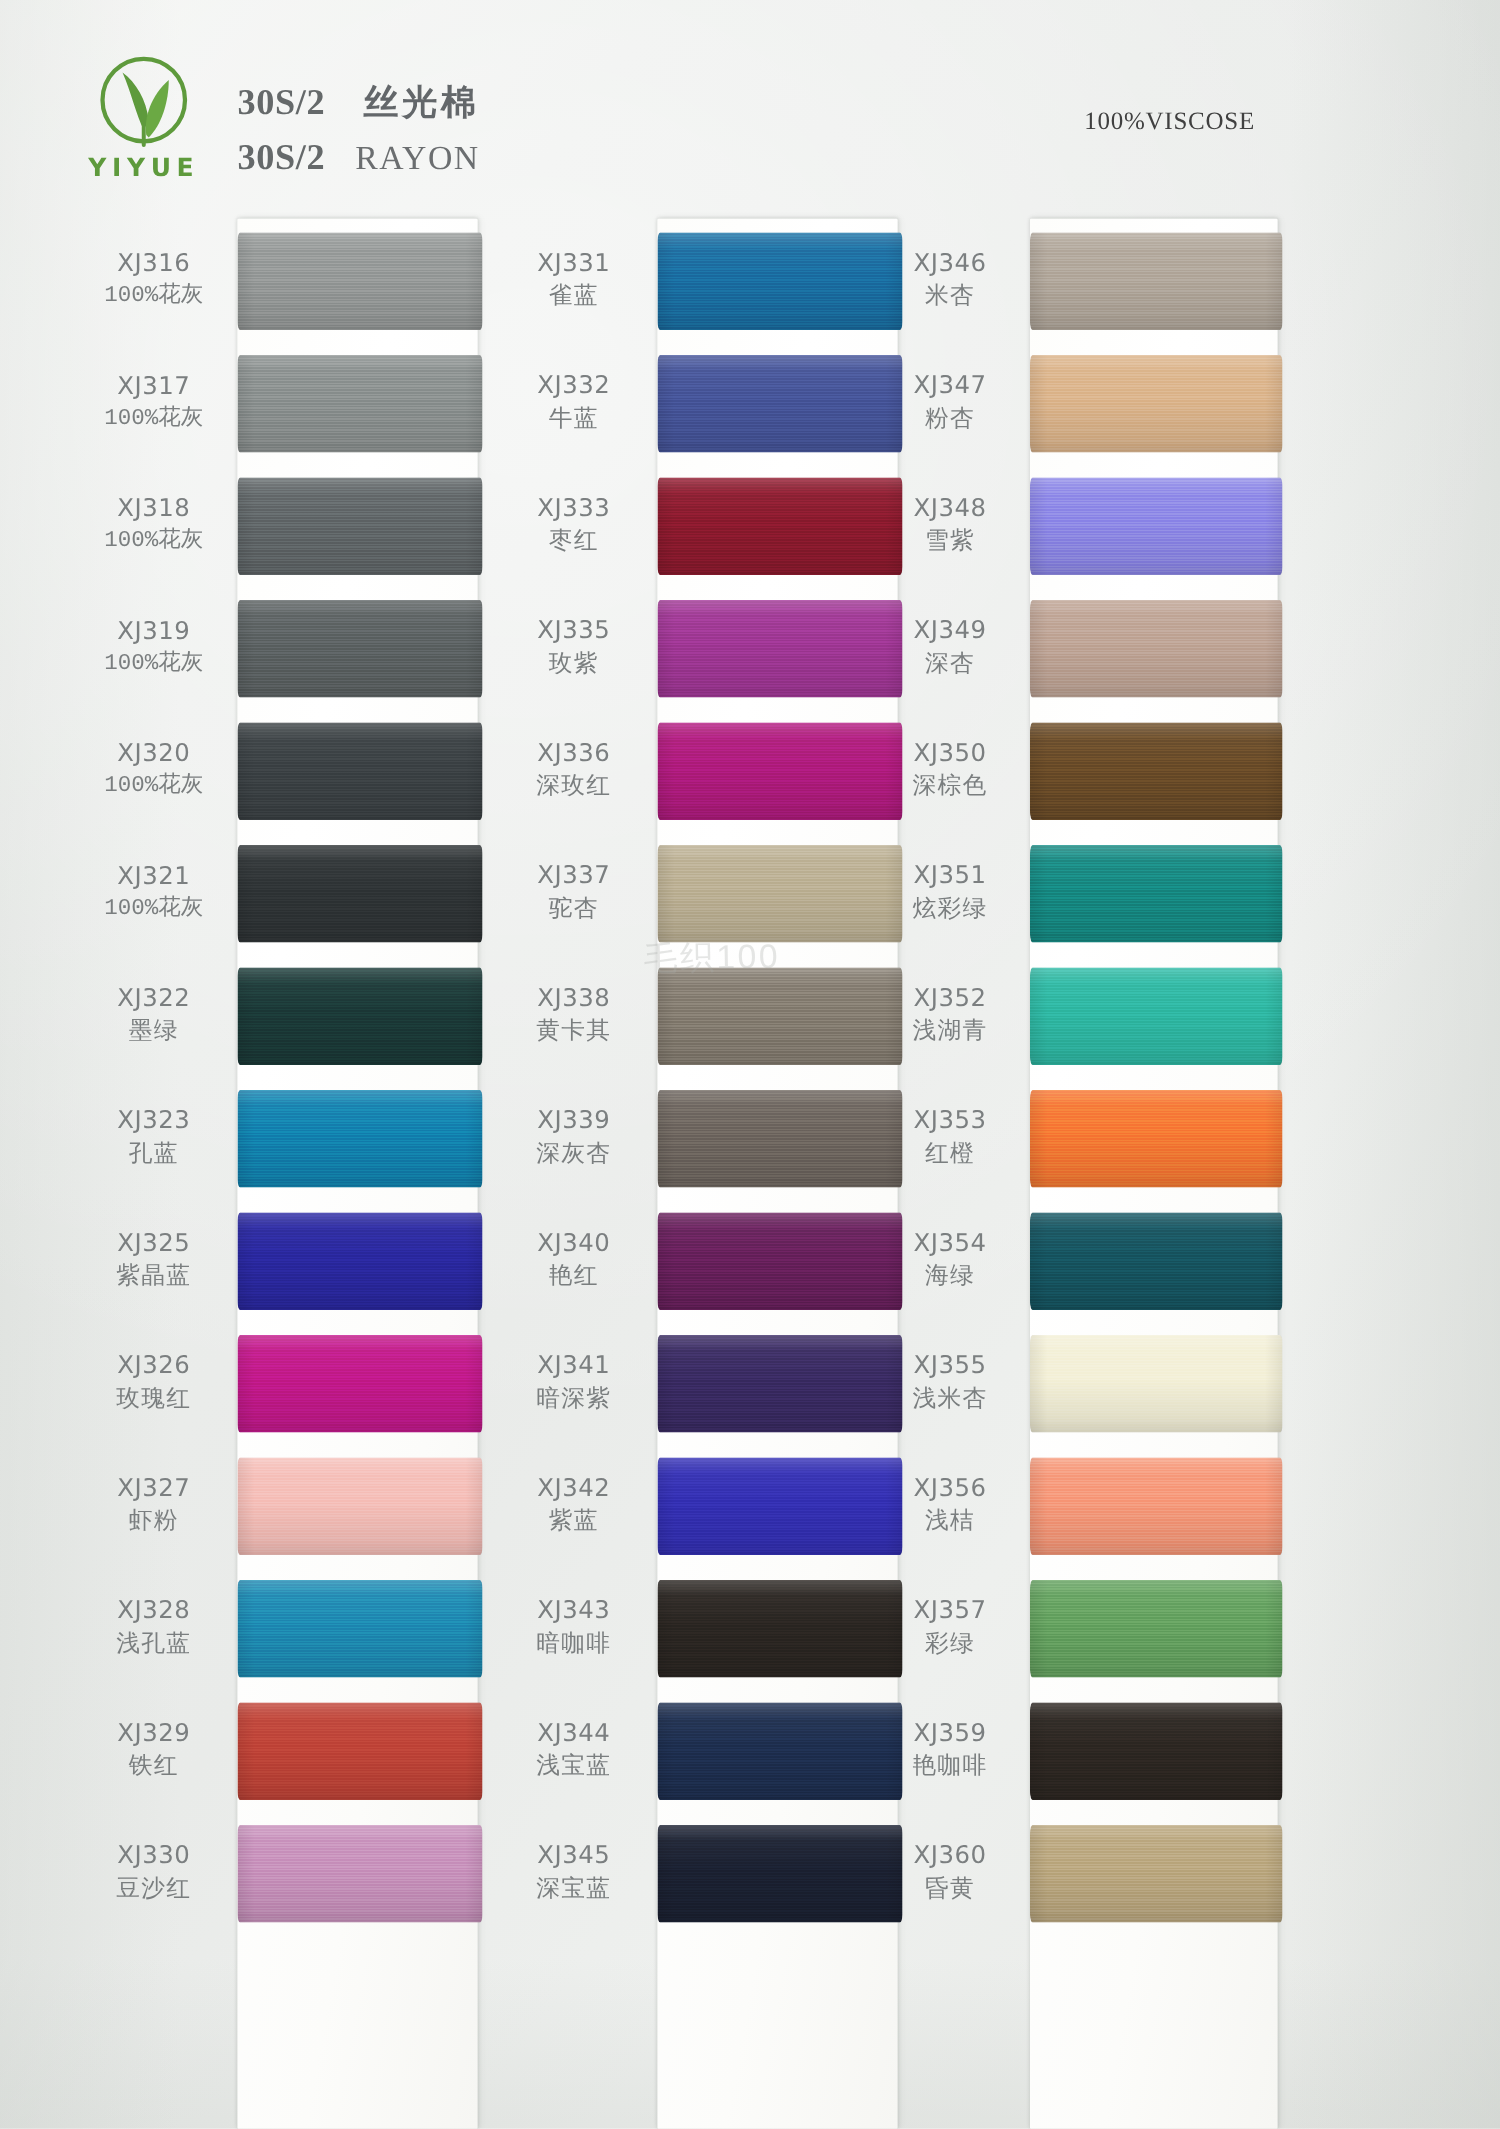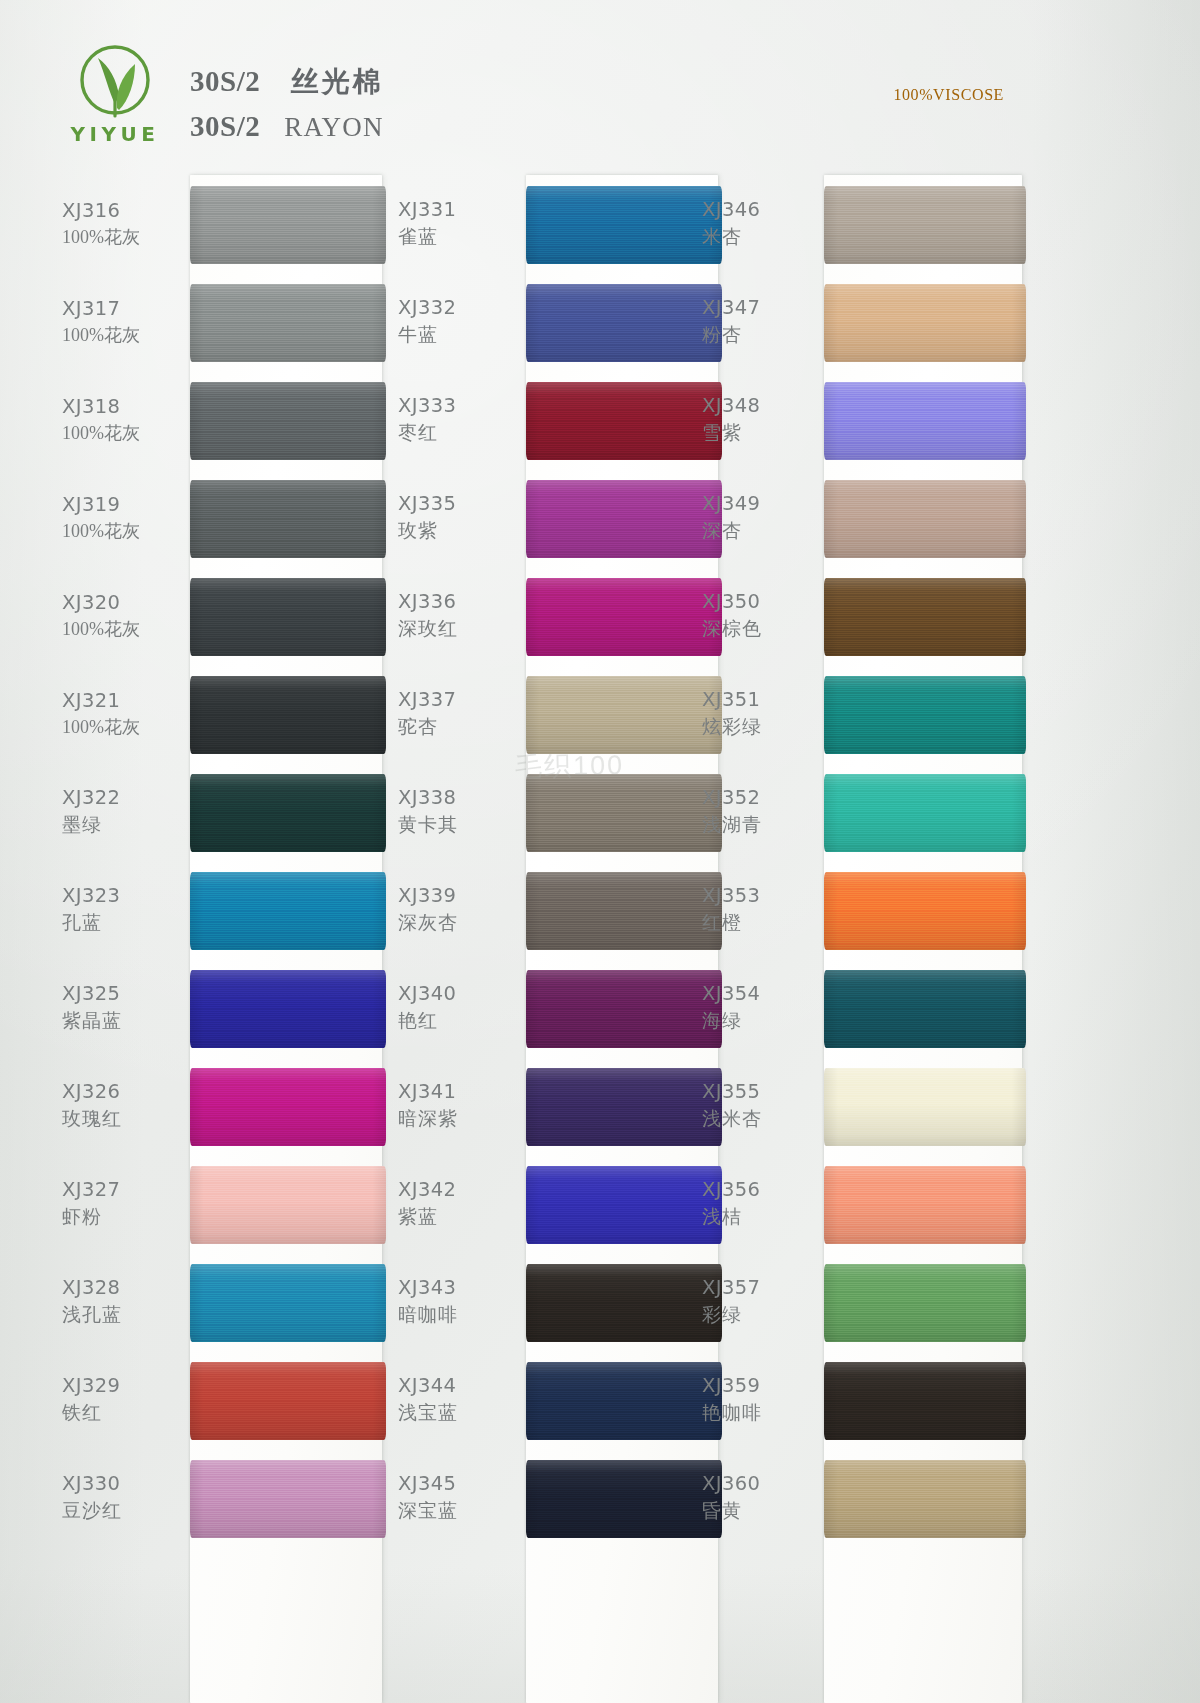--- a/index.html
+++ b/index.html
@@ -79,23 +79,23 @@
     font-size: 27px;
     font-weight: 400;
     margin-left: 24px;
     letter-spacing: 1.2px;
     color: #6b6e70;
   }
   .composition {
     position: absolute;
     right: 196px; top: 86px;
     font-family: "Liberation Serif", "DejaVu Serif", serif;
-    font-size: 16px;
+    font-size: 20px;
     letter-spacing: 0.6px;
-    color: #a16207;
+    color: #404040;
     white-space: nowrap;
     text-align: right;
   }
 
   
   .board {
     position: absolute;
     left: 0; top: 0;
     width: 1200px; height: 1703px;
   }
@@ -128,36 +128,36 @@
     height: 98px;
   }
 
   
   .row-label {
     position: absolute;
     left: 0;
     top: 50%;
     transform: translateY(-50%);
     width: 122px;
-    text-align: left;
+    text-align: center;
     line-height: 1.30;
     color: #787c7d;
     pointer-events: none;
   }
   .col-2 .row-label { width: 116px; }
   .code {
     display: block;
     font-family: "DejaVu Sans", sans-serif;
     font-size: 19.5px;
     letter-spacing: 0.4px;
     color: #7b7f80;
   }
   .cname {
     display: block;
-    font-family: Liberation Serif, serif;
+    font-family: Liberation Mono, monospace;
     font-size: 19px;
     letter-spacing: 1px;
     margin-top: 3px;
     color: #7a7e7f;
   }
   .cname.pct { letter-spacing: 0px; font-size: 18px; }
 
   
   .swatch {
     position: absolute;

